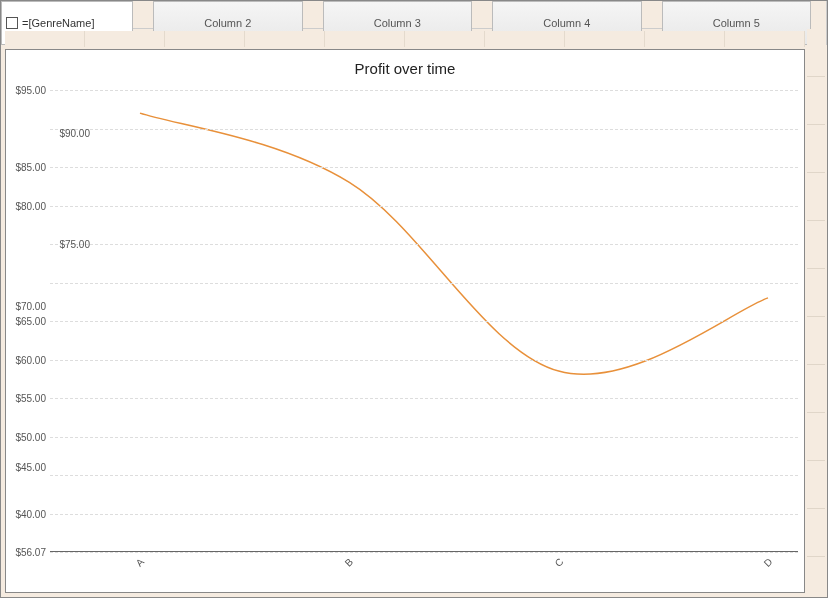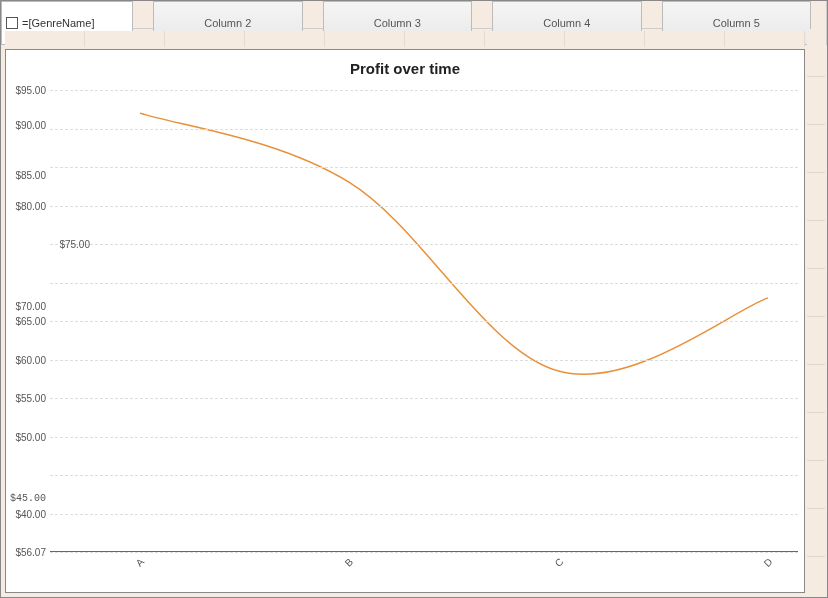--- a/index.html
+++ b/index.html
@@ -94,21 +94,21 @@
     width: 800px;
     height: 544px;
     background: #fff;
     border: 1px solid #888;
   }
   .chart-title {
     text-align: center;
     font-size: 15px;
     color: #222;
     padding-top: 10px;
-    font-weight: bold;
+    font-weight: normal;
   }
   .plot-area {
     position: absolute;
     left: 44px;
     top: 36px;
     width: 748px;
     height: 484px;
   }
   .gridline {
     position: absolute;
@@ -211,39 +211,39 @@
 
       <div class="x-axis"></div>
       <svg class="line-svg" viewBox="0 0 748 484">
         <path class="series-path" d="M 90 27.10000000000002 C 126.63333333333333 39.227500000000006, 226.06666666666666 51.258749999999985, 299.3333333333333 96.39999999999998 C 372.59999999999997 141.54124999999996, 435.4 264.83750000000003, 508.66666666666663 285.05 C 581.9333333333333 305.2625, 681.3666666666667 224.70125, 718 211.89999999999998" stroke="#e8903a"></path>
       </svg>
     <div class="gridline" style="top: 466px;"></div>
         <div class="y-label" style="top: 466px;">$56.07</div>
         <div class="gridline" style="top: 427.5px;"></div>
         <div class="y-label" style="top: 427.5px;">$40.00</div>
         <div class="gridline" style="top: 389px;"></div>
-        <div class="y-label" style="top: 412px; font-family: Liberation Mono, monospace;">$45.00</div>
+        <div class="y-label" style="top: 381px;">$45.00</div>
         <div class="gridline" style="top: 350.5px;"></div>
         <div class="y-label" style="top: 350.5px;">$50.00</div>
         <div class="gridline" style="top: 312px;"></div>
         <div class="y-label" style="top: 312px;">$55.00</div>
         <div class="gridline" style="top: 273.5px;"></div>
         <div class="y-label" style="top: 273.5px;">$60.00</div>
         <div class="gridline" style="top: 235px;"></div>
         <div class="y-label" style="top: 235px;">$65.00</div>
         <div class="gridline" style="top: 196.5px;"></div>
         <div class="y-label" style="top: 196.5px; margin-top: 23px;">$70.00</div>
         <div class="gridline" style="top: 158px;"></div>
         <div class="y-label" style="top: 158px; margin-left: 44px;">$75.00</div>
         <div class="gridline" style="top: 119.5px;"></div>
         <div class="y-label" style="top: 119.5px;">$80.00</div>
         <div class="gridline" style="top: 81px;"></div>
-        <div class="y-label" style="top: 81px; margin-top: 8px;">$85.00</div>
+        <div class="y-label" style="top: 81px;">$85.00</div>
         <div class="gridline" style="top: 42.5px;"></div>
-        <div class="y-label" style="top: 39px;">$90.00</div>
+        <div class="y-label" style="top: 47px; margin-left: 44px;">$90.00</div>
         <div class="gridline" style="top: 4px;"></div>
         <div class="y-label" style="top: 4px;">$95.00</div>
         <div class="x-label" style="left: 90px;">A</div>
         <div class="x-label" style="left: 299.333px;">B</div>
         <div class="x-label" style="left: 508.667px;">C</div>
         <div class="x-label" style="left: 718px;">D</div>
       </div>
   </div>
 
 </div>

